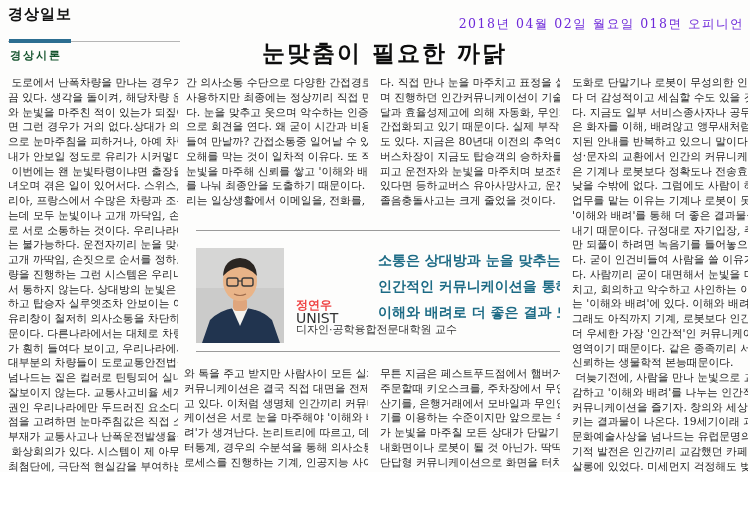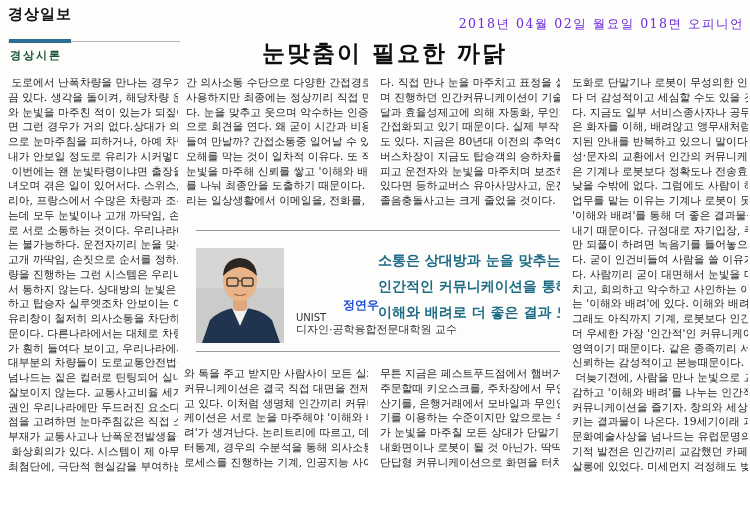--- a/index.html
+++ b/index.html
@@ -59,22 +59,22 @@
   .inset-rule.top{left:196px;top:230px;width:364px;}
   .inset-rule.bottom{left:196px;top:351px;width:364px;}
   .author-photo{
     position:absolute;left:196px;top:248px;width:88px;height:95px;
     background:#cfcfcf;overflow:hidden;
   }
   .author-caption{
     position:absolute;left:296px;top:298px;width:130px;
     font-family:"DejaVu Sans", sans-serif;
   }
-  .author-name{font-weight:bold;font-size:12px;color:#1d4ed8;line-height:14px;white-space:pre;text-align:center;}
-  .author-affil{font-size:10px;color:#333;line-height:12px;white-space:pre;}
+  .author-name{font-weight:bold;font-size:12px;color:#ef4444;line-height:14px;white-space:pre;}
+  .author-affil{font-size:14px;color:#333;line-height:12px;white-space:pre;}
   .author-title{font-size:11px;color:#333;line-height:12px;white-space:pre;}
   .pull-quote{
     position:absolute;left:378px;top:247px;width:182px;
     text-align:center;
     font-weight:bold;font-size:14px;line-height:26px;
   }
   .pull-quote .tline{white-space:pre;height:26px;overflow:hidden;}
 </style>
 </head>
 <body>
@@ -179,21 +179,21 @@
       <div class="tline">'이해와 배려'를 통해 더 좋은 결과물을</div>
       <div class="tline">내기 때문이다. 규정대로 자기입장, 주장</div>
       <div class="tline">만 되풀이 하려면 녹음기를 틀어놓으면 된</div>
       <div class="tline">다. 굳이 인건비들여 사람을 쓸 이유가 없</div>
       <div class="tline">다. 사람끼리 굳이 대면해서 눈빛을 마주</div>
       <div class="tline">치고, 회의하고 악수하고 사인하는 이유</div>
       <div class="tline">는 '이해와 배려'에 있다. 이해와 배려는</div>
       <div class="tline">그래도 아직까지 기계, 로봇보다 인간이</div>
       <div class="tline">더 우세한 가장 '인간적'인 커뮤니케이션</div>
       <div class="tline">영역이기 때문이다. 같은 종족끼리 서로</div>
-      <div class="tline">신뢰하는 감성적이고 본능때문이다.</div>
+      <div class="tline">신뢰하는 생물학적 본능때문이다.</div>
       <div class="tline"> 더늦기전에, 사람을 만나 눈빛으로 교</div>
       <div class="tline">감하고 '이해와 배려'를 나누는 인간적</div>
       <div class="tline">커뮤니케이션을 즐기자. 창의와 세상놀래</div>
       <div class="tline">키는 결과물이 나온다. 19세기이래 과학</div>
       <div class="tline">문화예술사상을 넘나드는 유럽문명의 획</div>
       <div class="tline">기적 발전은 인간끼리 교감했던 카페와</div>
       <div class="tline">살롱에 있었다. 미세먼지 걱정해도 벚꽃</div>
       <div class="tline">피는 봄 아닌가? 얼마지않아 로봇과 대화</div>
       <div class="tline">하며 회한한 감정을 느끼기 전에 말이다.</div>
     </div>

